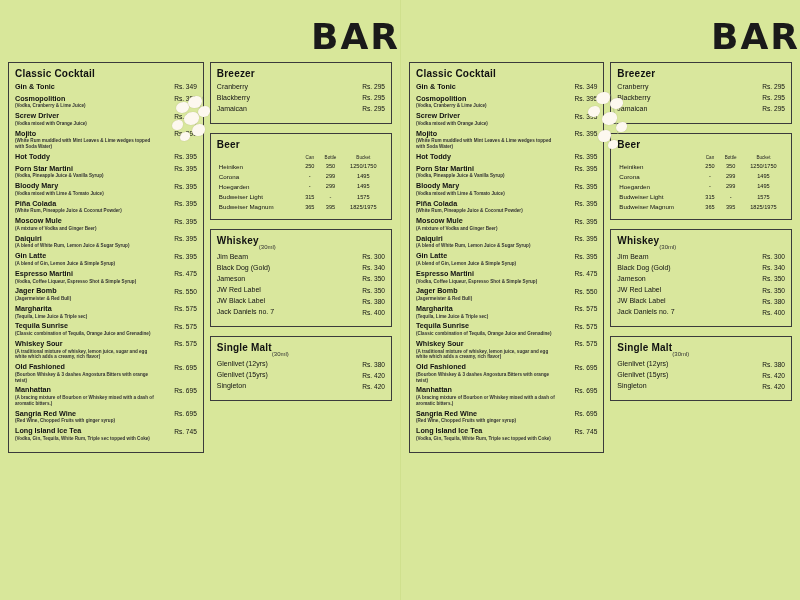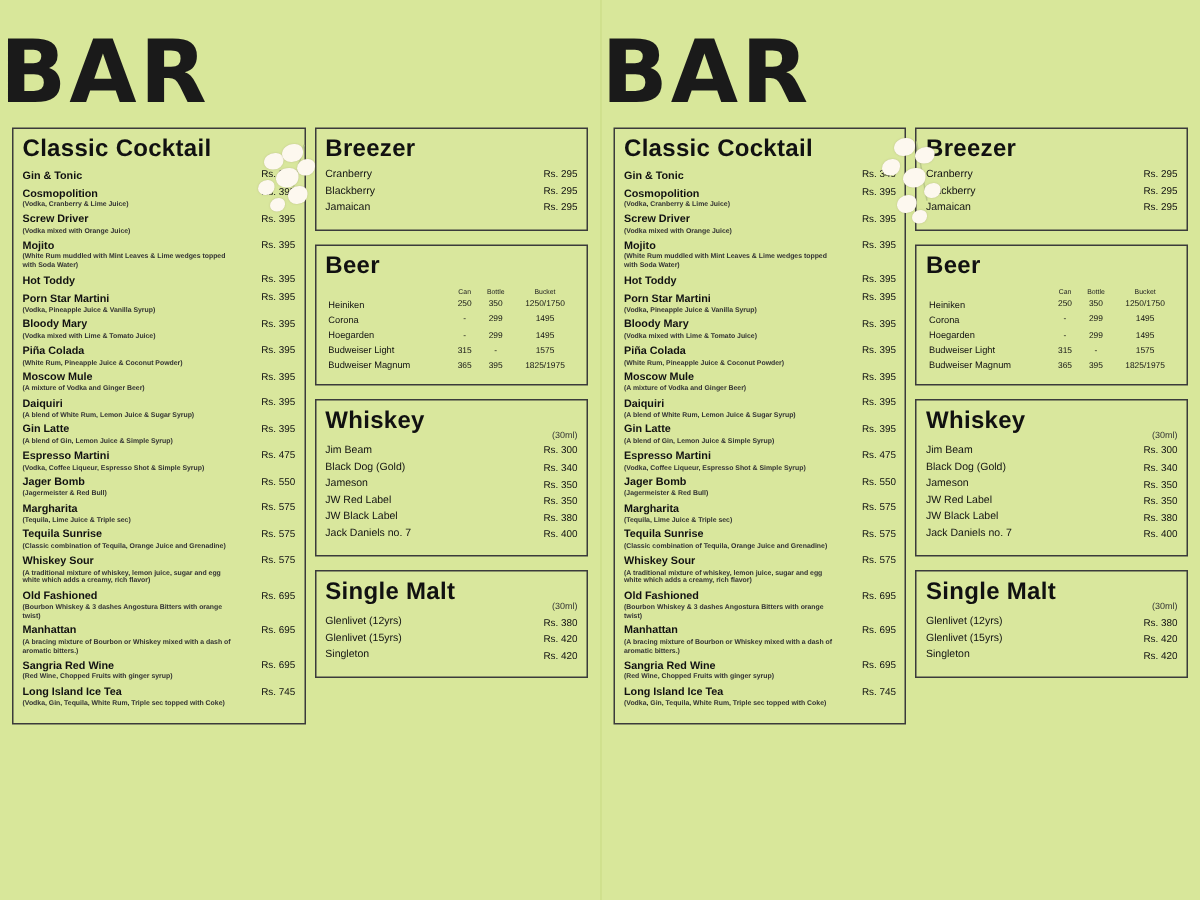--- a/index.html
+++ b/index.html
@@ -18,24 +18,24 @@
   }
   .panel {
     position:relative;
     width:400px; height:600px;
     padding:0;
     overflow:hidden;
   }
   .panel + .panel { border-left:1px solid #cfe08d; }
 
   .bar-title {
-    text-align:left;
+    text-align:right;
     font-family:"DejaVu Sans", sans-serif;
     font-weight:bold;
-    font-size:58px;
+    font-size:36px;
     letter-spacing:2px;
     color:#1a1a1a;
     margin:18px 0 6px 0;
     line-height:1.05;
   }
 
   .cols {
     display:flex;
     gap:6px;
     padding:0 8px;
@@ -44,28 +44,27 @@
   .col-right { width:186px; }
 
   .section {
     border:1px solid #3b3b3b;
     background:rgba(255,255,255,0.04);
     padding:5px 6px 7px 6px;
     margin-bottom:9px;
   }
   .section h2 {
     margin:0 0 4px 0;
-    font-size:16px;
+    font-size:10px;
     font-weight:bold;
     color:#111;
     letter-spacing:.2px;
   }
   .sec-head {
     display:flex;
-    justify-content:space-between;
     align-items:flex-end;
     margin-bottom:3px;
   }
   .sec-unit {
     font-size:6px;
     color:#333;
   }
 
   .item {
     display:flex;

